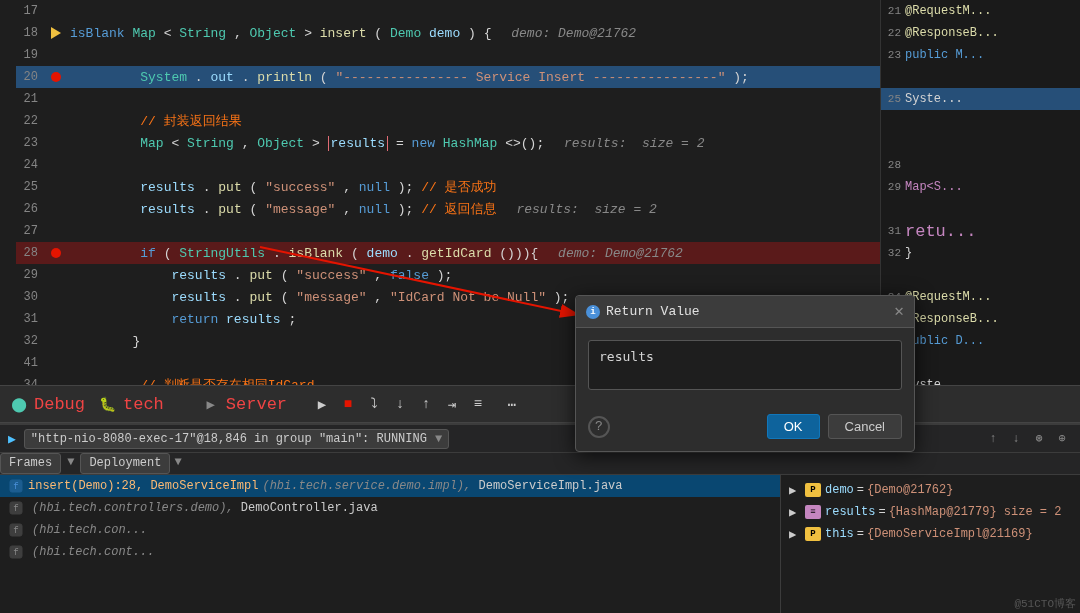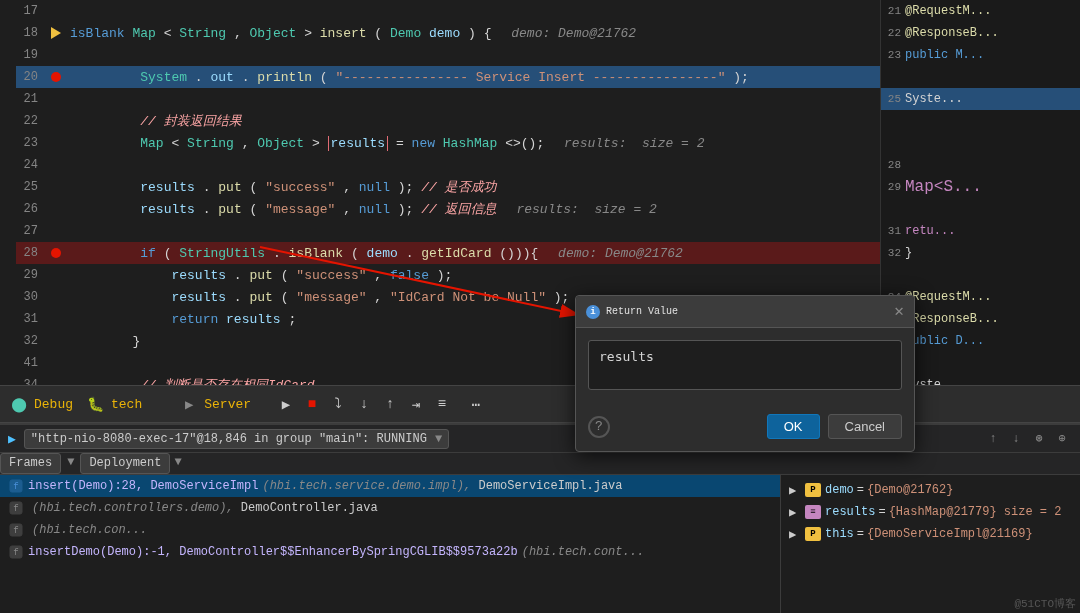--- a/index.html
+++ b/index.html
@@ -94,21 +94,21 @@
       flex: 1;
       padding-left: 4px;
       overflow: hidden;
     }
 
     
     .kw { color: #569cd6; }
     .type { color: #4ec9b0; }
     .str { color: #ce9178; }
     .method { color: #dcdcaa; }
-    .comment { color: #fca5a5; font-style: italic; }
+    .comment { color: #f97316; }
     .var { color: #9cdcfe; }
     .debug-hint { color: #888; font-style: italic; margin-left: 12px; }
 
     
     .debug-toolbar {
       height: 38px;
       background: #2d2d2d;
       border-top: 1px solid #444;
       border-bottom: 1px solid #444;
       display: flex;
@@ -123,22 +123,22 @@
       display: flex;
       align-items: center;
       justify-content: center;
       cursor: pointer;
       color: #ccc;
       font-size: 14px;
       border-radius: 2px;
     }
 
     .debug-label {
-      color: #eab308;
-      font-size: 13px;
+      color: #ef4444;
+      font-size: 17px;
       margin-right: 8px;
     }
 
     
     .bottom-panel {
       height: 190px;
       background: #1e1e1e;
       border-top: 2px solid #3c3c3c;
     }
 
@@ -193,21 +193,21 @@
     .frame-icon {
       width: 16px;
       height: 16px;
       margin-right: 4px;
       display: flex;
       align-items: center;
       justify-content: center;
       flex-shrink: 0;
     }
 
-    .frame-method { color: #c4b5fd; }
+    .frame-method { color: #fdba74; }
     .frame-location { color: #888; font-style: italic; margin-left: 4px; }
     .frame-file { color: #ccc; }
 
     .variables-panel {
       flex: 1;
       border-left: 1px solid #3c3c3c;
       padding: 4px 0;
       overflow: hidden;
     }
 
@@ -319,21 +319,21 @@
       display: flex;
       align-items: center;
       justify-content: center;
       font-size: 9px;
       color: #fff;
       font-weight: bold;
     }
 
     .modal-title {
       flex: 1;
-      font-size: 10px;
+      font-size: 13px;
       color: #e0e0e0;
     }
 
     .modal-close {
       cursor: pointer;
       color: #888;
       font-size: 16px;
       line-height: 1;
     }
 
@@ -669,26 +669,26 @@
         <span style="color:#d4d4d4;font-size:12px">Syste...</span>
       </div>
       <div style="height:22px;"></div>
       <div style="height:22px;"></div>
       <div style="height:22px; display:flex; align-items:center; padding:0 4px;">
         <div class="right-line-num">28</div>
         <span></span>
       </div>
       <div style="height:22px; display:flex; align-items:center; padding:0 4px;">
         <div class="right-line-num">29</div>
-        <span style="color:#c586c0;font-size:16px">Map&lt;S...</span>
+        <span style="color:#c586c0;font-size:12px">Map&lt;S...</span>
       </div>
       <div style="height:22px;"></div>
       <div style="height:22px; display:flex; align-items:center; padding:0 4px;">
         <div class="right-line-num">31</div>
-        <span style="color:#c586c0;font-size:12px">retu...</span>
+        <span style="color:#c586c0;font-size:17px">retu...</span>
       </div>
       <div style="height:22px; display:flex; align-items:center; padding:0 4px;">
         <div class="right-line-num">32</div>
         <span style="color:#d4d4d4;font-size:12px">}</span>
       </div>
       <div style="height:22px;"></div>
       <div style="height:22px; display:flex; align-items:center; padding:0 4px;">
         <div class="right-line-num">34</div>
         <span style="color:#dcdcaa;font-size:12px">@RequestM...</span>
       </div>
@@ -794,21 +794,20 @@
           <span class="frame-location">(hbi.tech.con...</span>
         </div>
 
         <div class="frame-item">
           <div class="frame-icon">
             <svg width="14" height="14" viewBox="0 0 14 14">
               <rect x="1" y="1" width="12" height="12" rx="2" fill="#888" opacity="0.3" stroke="#888" stroke-width="1"></rect>
               <text x="7" y="10" text-anchor="middle" fill="#888" font-size="9">f</text>
             </svg>
           </div>
-          <span class="frame-method">insertDemo(Demo):-1, DemoController$$EnhancerBySpringCGLIB$$9573a22b </span>
           <span class="frame-location">(hbi.tech.cont...</span>
         </div>
 
       </div>
 
       <div class="variables-panel">
 
         <div class="var-item">
           <div class="var-expand">▶</div>
           <div class="var-icon">P</div>

